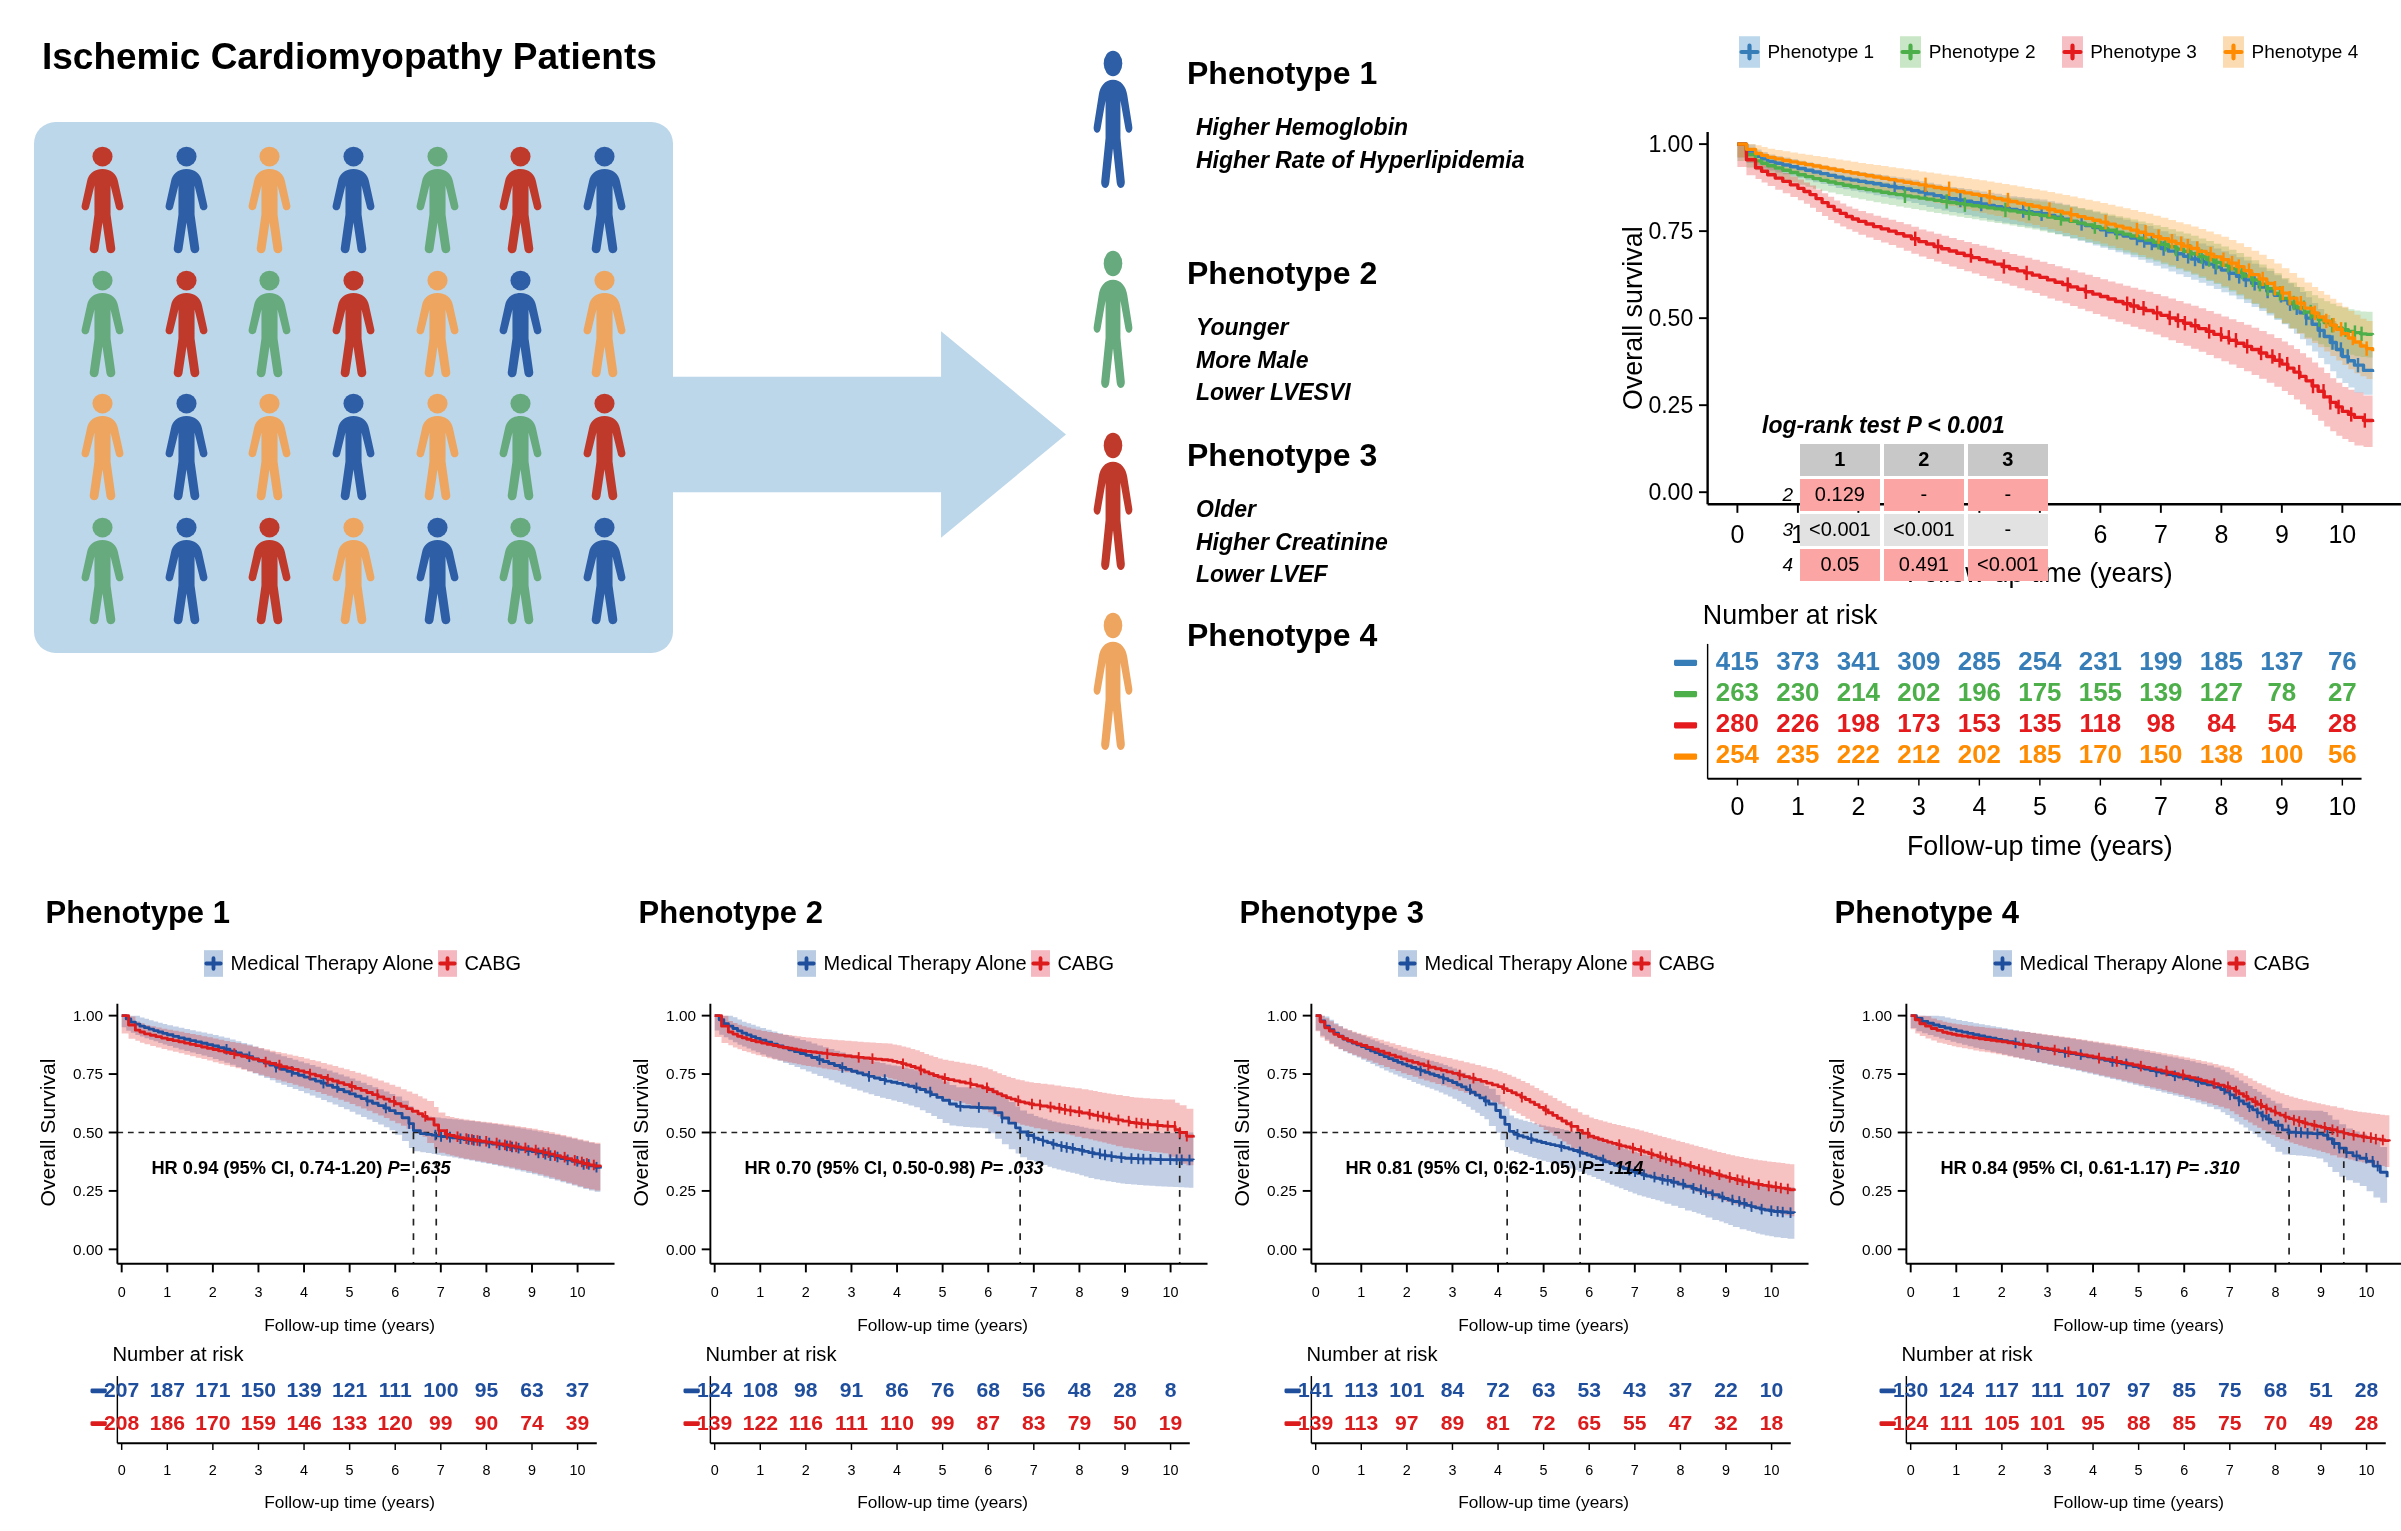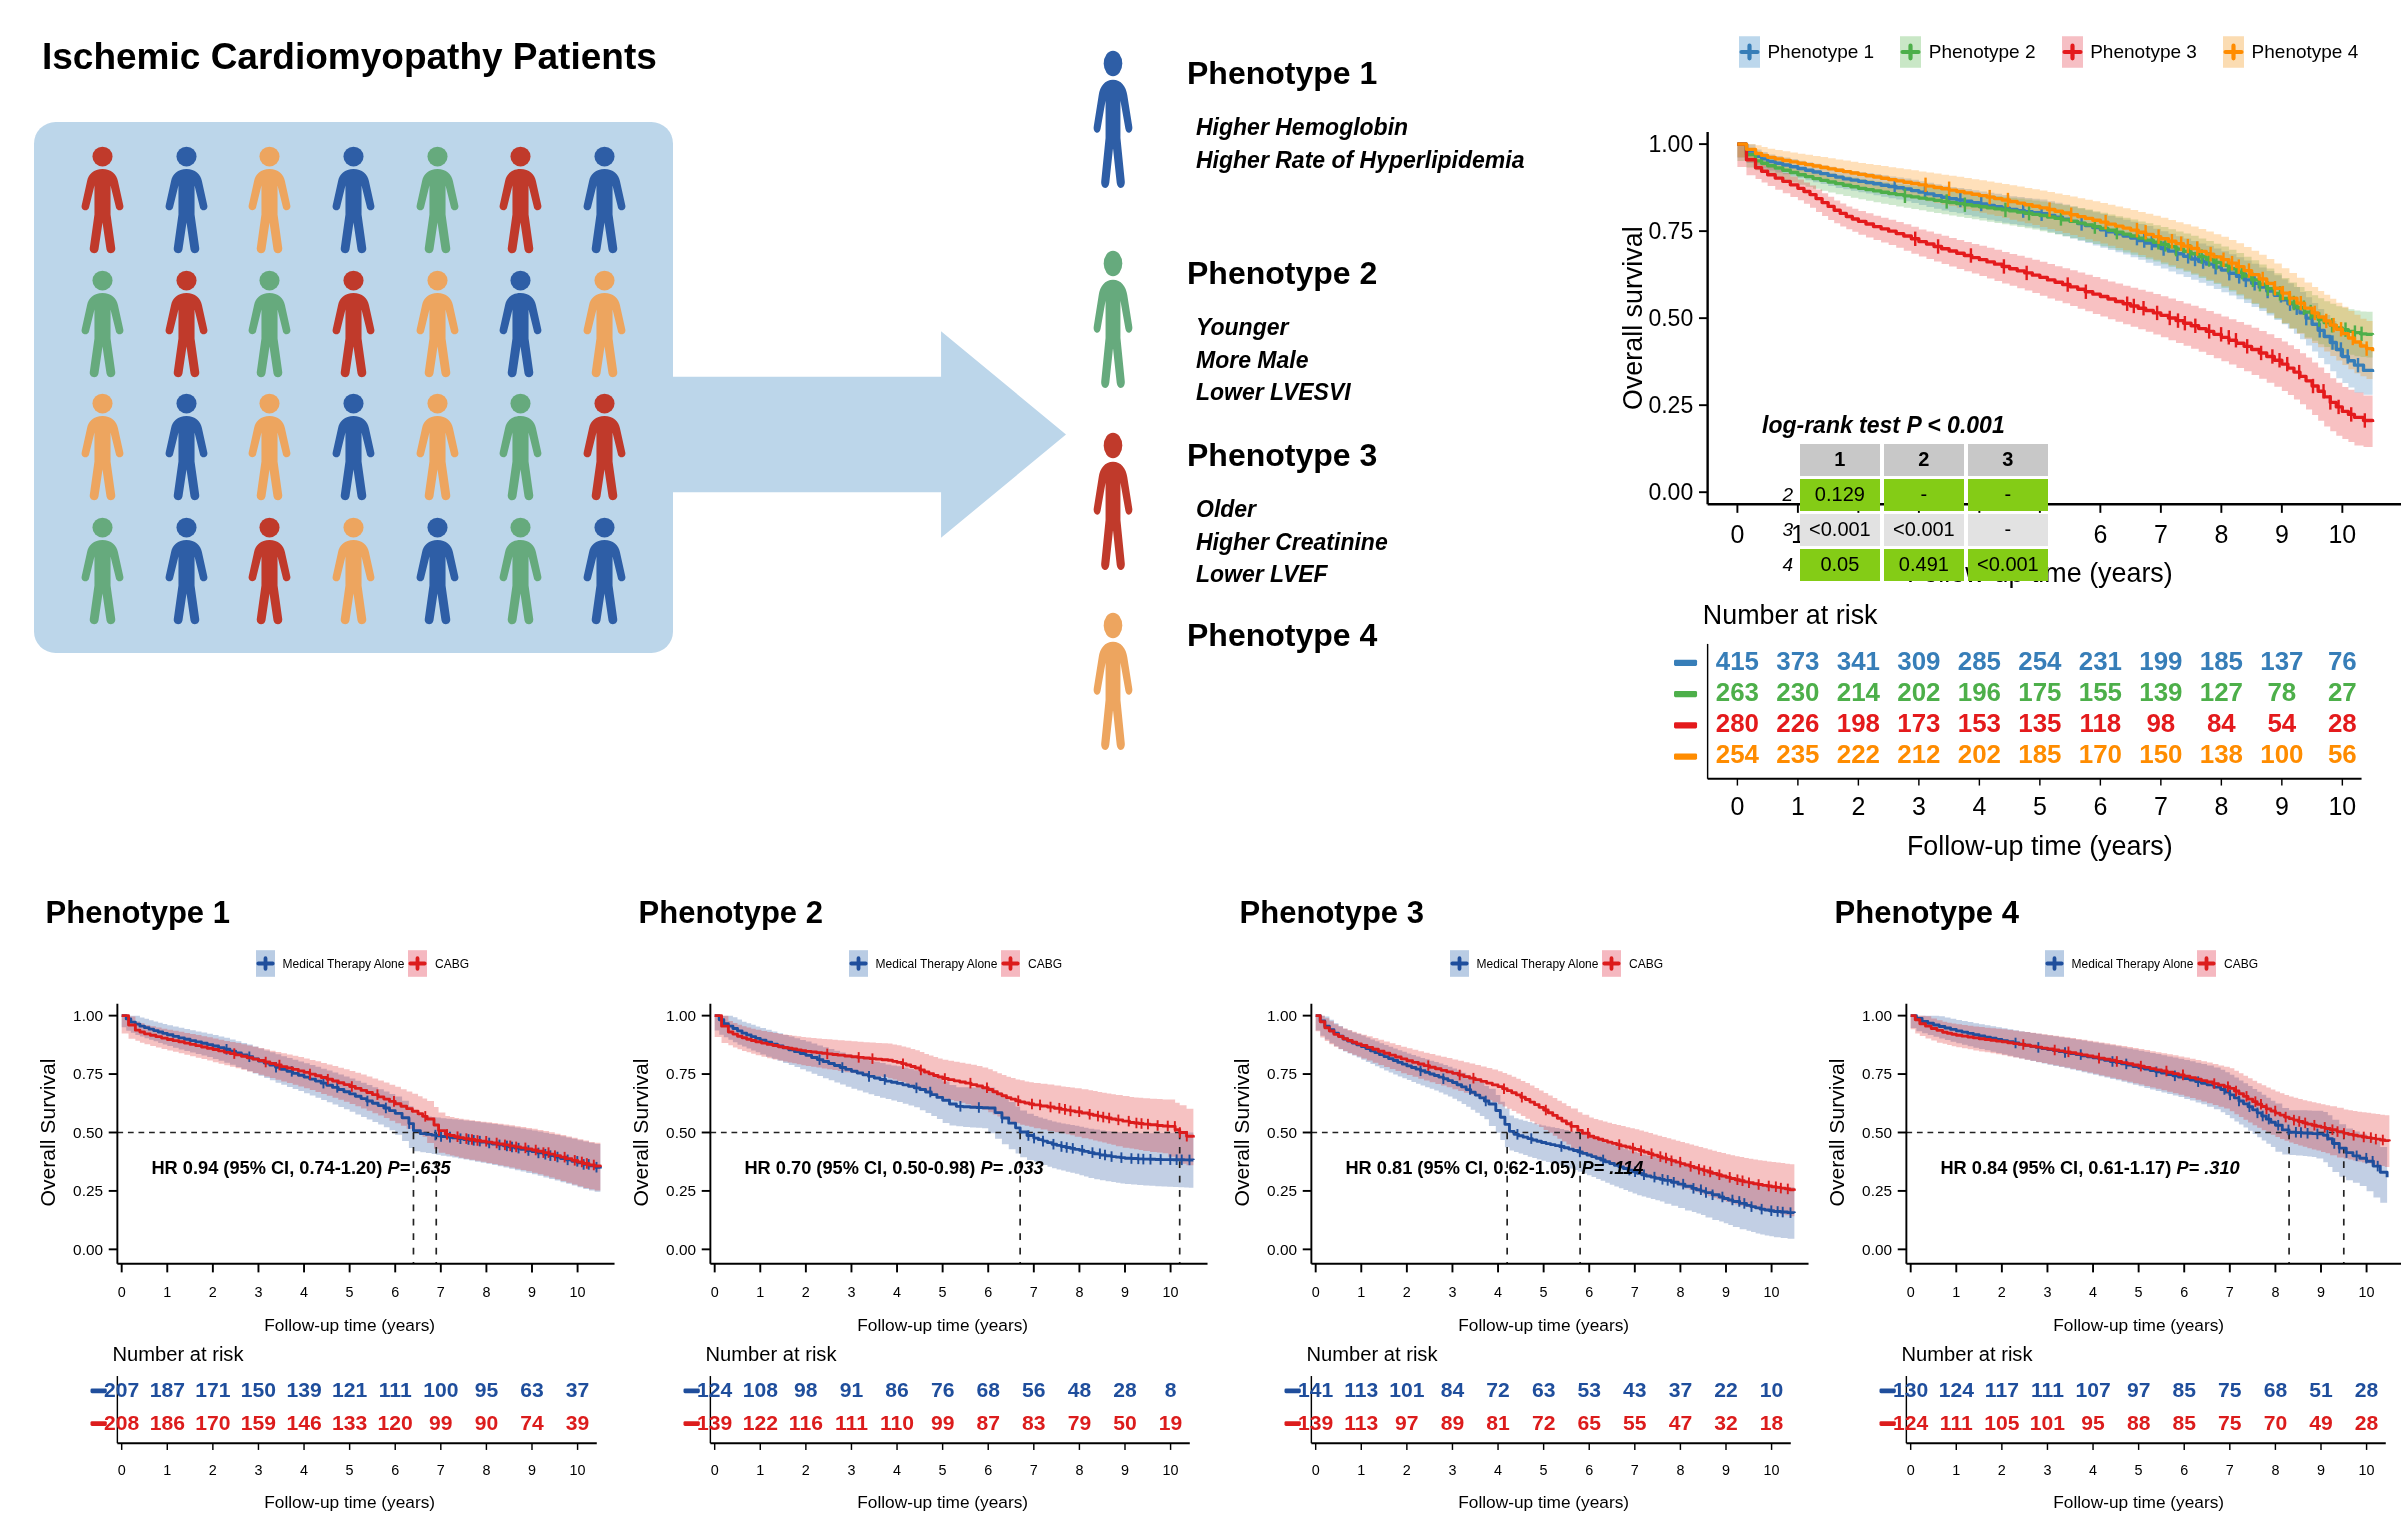--- a/index.html
+++ b/index.html
@@ -17,29 +17,29 @@
   .pheno h3{position:absolute;left:111px;top:0;margin:0;font-size:32px;font-weight:bold;white-space:nowrap;}
   .pheno .traits{position:absolute;left:120px;top:56px;font-size:23px;font-weight:bold;line-height:1.42;white-space:nowrap;font-style:italic;}
   .pheno .icon-slot{position:absolute;left:5.8px;top:-4.8px;}
   .chart{position:absolute;}
   .chart-main{left:1614px;top:29px;width:797px;height:850px;}
   .chart-sub{width:586px;height:643px;top:889px;}
   #chart1{left:36px;} #chart2{left:629px;} #chart3{left:1230px;} #chart4{left:1825px;}
   .chart-sub h2{position:absolute;left:9.6px;top:5.8px;margin:0;font-size:31px;font-weight:bold;white-space:nowrap;}
   .chart .legend{position:absolute;left:0;width:100%;display:flex;justify-content:center;align-items:center;}
   .chart-main .legend{top:6.7px;gap:26px;padding-left:72px;font-size:19px;box-sizing:border-box;}
-  .chart-sub .legend{top:61px;gap:4px;padding-left:67px;font-size:12px;box-sizing:border-box;justify-content:center;}
+  .chart-sub .legend{top:61px;gap:4px;padding-left:67px;font-size:20px;box-sizing:border-box;justify-content:center;}
   .legend .item{display:flex;align-items:center;gap:7.7px;white-space:nowrap;}
   .svg-slot{position:absolute;left:0;}
   .chart-main .svg-slot{top:91px;}
   .chart-sub .svg-slot{top:106px;}
   .logrank{position:absolute;left:148px;top:336px;}
   .logrank .lr-title{font-size:23px;font-weight:bold;font-style:italic;white-space:nowrap;margin-top:47px;}
   .logrank table{border-collapse:separate;border-spacing:4.8px 3.8px;margin-top:1.9px;}
-  .logrank td{width:78px;height:30px;text-align:center;vertical-align:middle;font-size:20px;background:#84cc16;}
+  .logrank td{width:78px;height:30px;text-align:center;vertical-align:middle;font-size:20px;background:#fca5a5;}
   .logrank td.hd{background:#c8c8c8;font-weight:bold;}
   .logrank td.rl{background:none;font-style:italic;width:26px;font-size:19px;text-align:right;padding-right:2.9px;}
   .logrank tr.alt td:not(.rl){background:#e2e2e2;}
 </style>
 </head>
 <body>
 
 <div id="canvas">
 
   <h1 class="cohort-title">Ischemic Cardiomyopathy Patients</h1>

